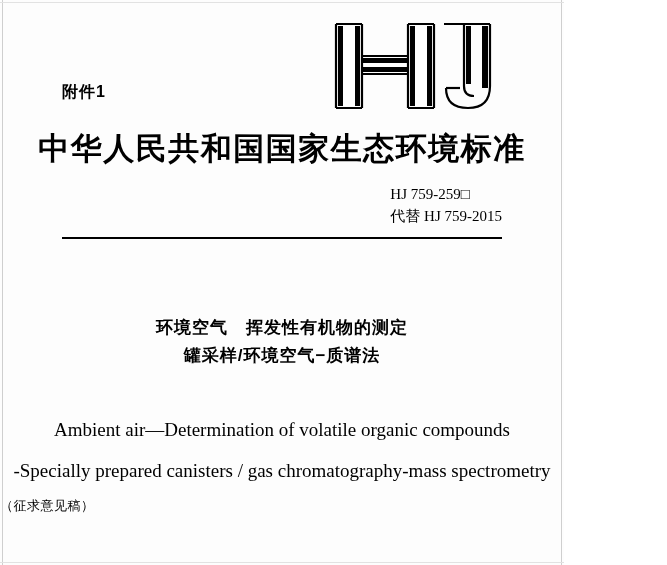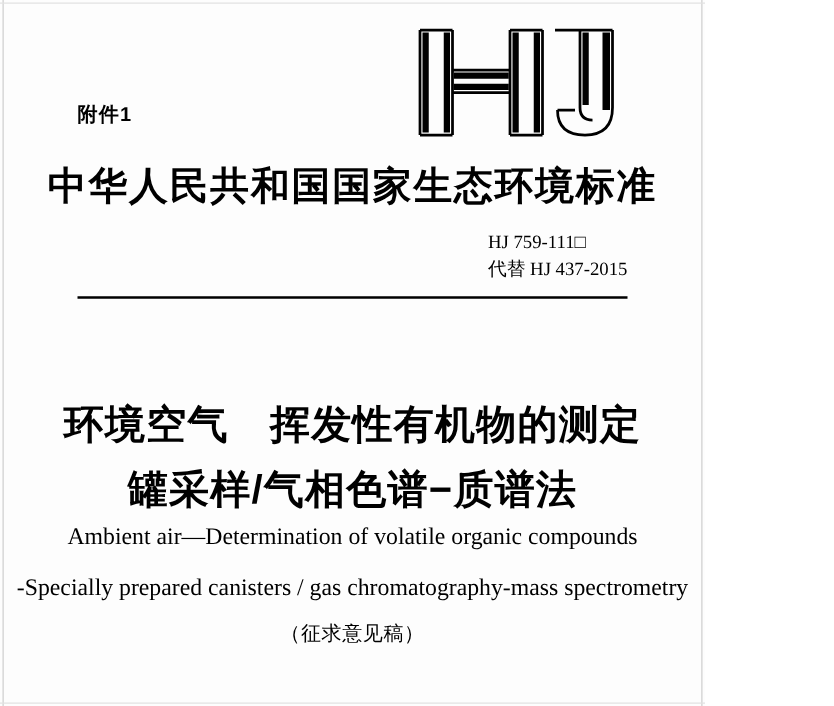--- a/index.html
+++ b/index.html
@@ -105,21 +105,21 @@
     background: #000000;
   }
 
   .cn-title {
     position: absolute;
     left: 0;
     right: 0;
     top: 314px;
     text-align: center;
     font-family: "Liberation Sans", sans-serif;
-    font-size: 32px;
+    font-size: 17px;
     font-weight: 700;
     line-height: 1.62;
     letter-spacing: 1px;
   }
   .cn-title .line2 {
     display: block;
   }
 
   .en-title {
     position: absolute;
@@ -134,23 +134,23 @@
   .en-title .en2 {
     display: block;
     margin-top: 12px;
   }
 
   .draft-note {
     position: absolute;
     left: 0;
     right: 0;
     top: 497px;
-    text-align: center;
+    text-align: left;
     font-family: "Liberation Sans", sans-serif;
-    font-size: 16px;
+    font-size: 13px;
     letter-spacing: 0.5px;
   }
 </style>
 </head>
 <body>
 
 <div class="page">
 
   <div class="edge-left"></div>
   <div class="edge-right"></div>
@@ -183,29 +183,29 @@
         <rect x="144" y="8" width="5" height="58"></rect>
       </g>
     </svg>
   </div>
 
   <div class="attachment">附件1</div>
 
   <div class="main-title">中华人民共和国国家生态环境标准</div>
 
   <div class="std-codes">
-    <div>HJ 759-111□</div>
-    <div>代替 HJ  437-2015</div>
+    <div>HJ 759-259□</div>
+    <div>代替 HJ  759-2015</div>
   </div>
 
   <div class="rule"></div>
 
   <div class="cn-title">
     <span class="line1">环境空气　挥发性有机物的测定</span>
-    <span class="line2">罐采样/气相色谱−质谱法</span>
+    <span class="line2">罐采样/环境空气−质谱法</span>
   </div>
 
   <div class="en-title">
     <span class="en1">Ambient air—Determination of volatile organic compounds</span>
     <span class="en2">-Specially prepared canisters / gas chromatography-mass spectrometry</span>
   </div>
 
   <div class="draft-note">（征求意见稿）</div>
 
 </div>

